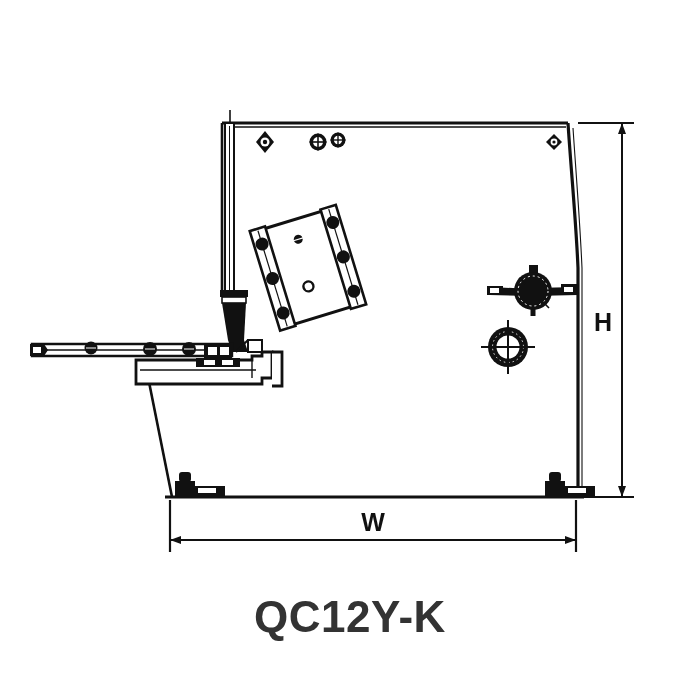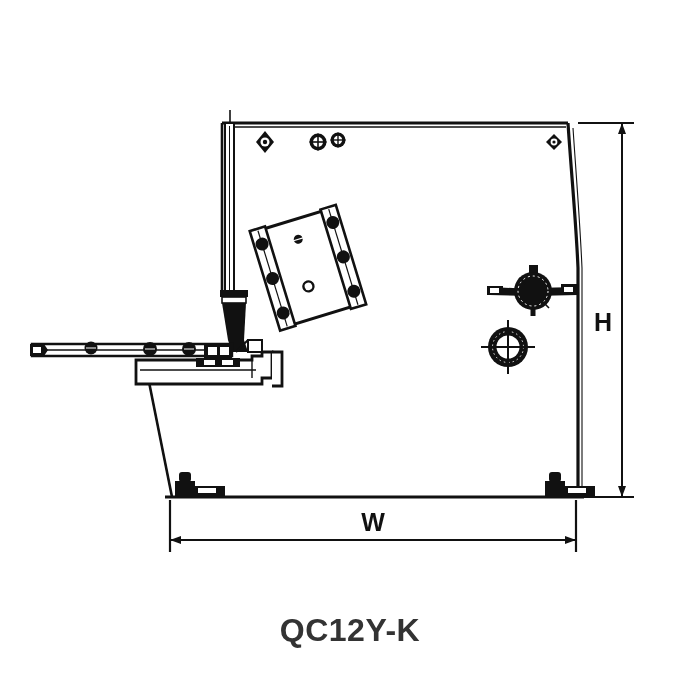--- a/index.html
+++ b/index.html
@@ -28,25 +28,24 @@
     display: block;
   }
   .caption {
     position: absolute;
     left: 0;
     top: 592px;
     width: 700px;
     text-align: center;
     font-family: "Liberation Sans", sans-serif;
     font-weight: bold;
-    font-size: 32px;
+    font-size: 44px;
     letter-spacing: 0.5px;
     color: #333333;
     user-select: none;
-    margin-top: 20px;
   }
   .dim-label {
     font-family: "Liberation Sans", sans-serif;
     font-weight: bold;
     font-size: 25px;
     fill: #111111;
   }
 </style>
 </head>
 <body>

